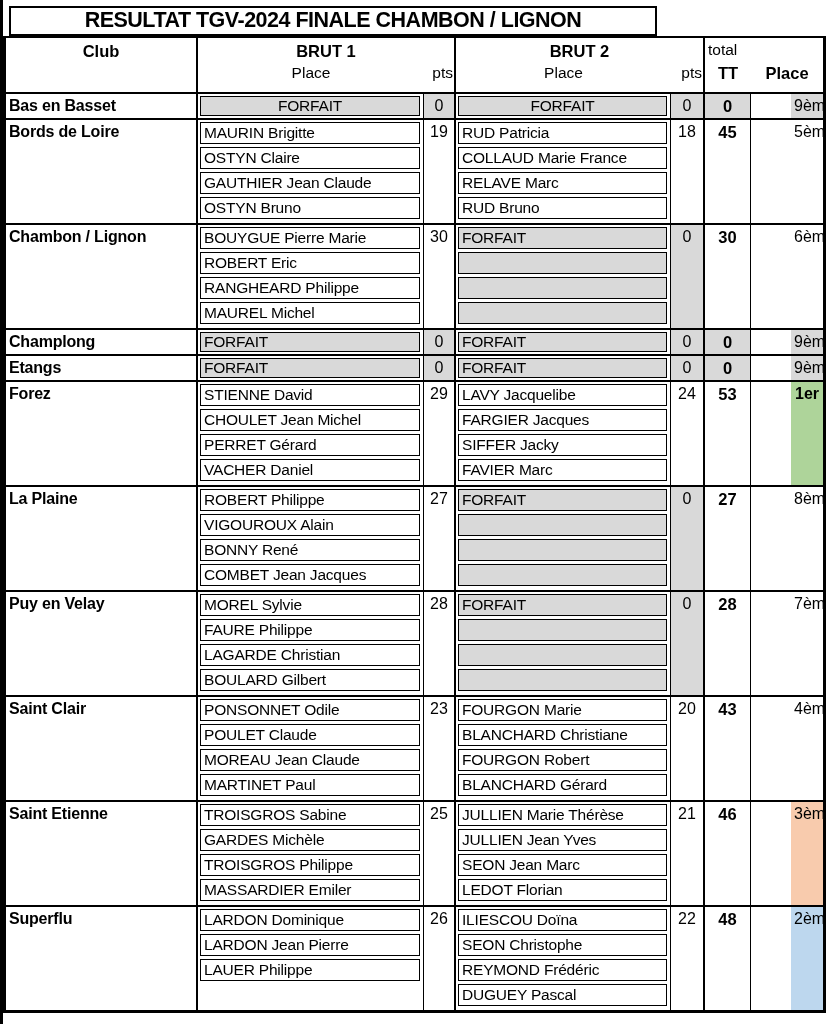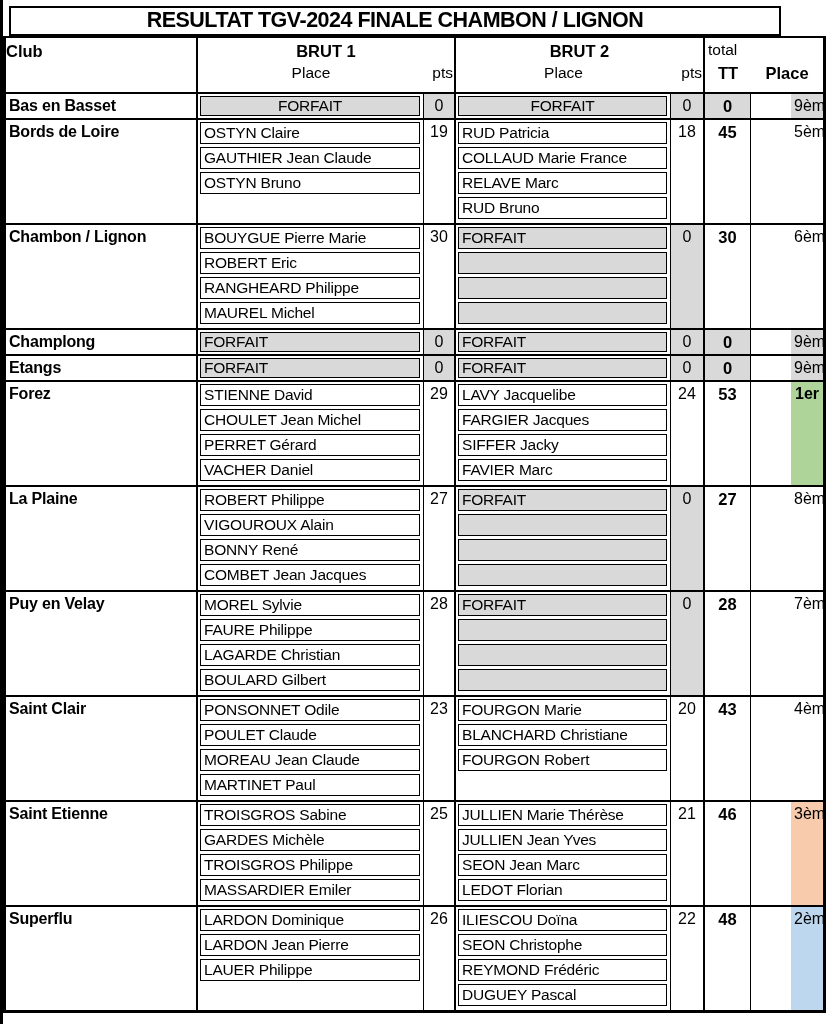--- a/index.html
+++ b/index.html
@@ -1,33 +1,33 @@
 <!DOCTYPE html>
 <html><head>
 <meta charset="utf-8">
 <style>
   html,body{margin:0;padding:0;background:#ffffff;}
   body{width:829px;height:1024px;position:relative;overflow:hidden;
        font-family:"Liberation Sans",sans-serif;color:#000;}
   .sheet{position:absolute;left:0;top:0;width:829px;height:1024px;border-left:3px solid #000;box-sizing:border-box;background:#fff;}
-  .title-box{margin:6px 0 0 6px;width:772px;height:30px;box-sizing:border-box;border:2.5px solid #000;
+  .title-box{margin:6px 0 0 6px;width:648px;height:30px;box-sizing:border-box;border:2.5px solid #000;
              font-weight:bold;font-size:21.5px;line-height:25px;text-align:center;letter-spacing:-0.5px;}
   .grid{margin-top:0;width:823px;box-sizing:border-box;border:3px solid #000;border-top-width:2.5px;background:#fff;}
   .row{display:grid;grid-template-columns:192px 226px 32px 215px 34px 46px 72px;}
   .cell{box-sizing:border-box;overflow:hidden;}
   
   .c-club{border-right:2.5px solid #000;}
   .c-n1{border-right:1.5px solid #000;}
   .c-p1{border-right:2.5px solid #000;}
   .c-n2{border-right:1.5px solid #000;}
   .c-p2{border-right:2px solid #000;}
   .c-tt{border-right:1.5px solid #000;}
   
   .hdr{height:54px;}
-  .hdr .hclub{font-weight:bold;font-size:16.5px;padding-top:4px;}
+  .hdr .hclub{font-weight:bold;font-size:16.5px;text-align:center;padding-top:4px;}
   .hgroup{display:flex;flex-direction:column;}
   .hg-title{font-weight:bold;font-size:16.5px;text-align:center;padding-top:4px;height:26px;box-sizing:border-box;}
   .hg-sub{display:grid;height:24px;font-size:15.5px;}
   .hg-sub-b1{grid-template-columns:226px 32px;}
   .hg-sub-b2{grid-template-columns:215px 34px;}
   .hg-sub .sp{text-align:center;}
   .hg-sub .spt{text-align:right;padding-right:3px;}
   .htotal{display:flex;flex-direction:column;}
   .ht-line1{font-size:15.5px;padding:3px 0 0 3px;height:26px;box-sizing:border-box;}
   .ht-line2{display:grid;grid-template-columns:46px 72px;height:24px;}
@@ -88,20 +88,21 @@
           <div class="cell names c-n2">
             <div class="nbox ctr" style="background: rgb(217, 217, 217);">FORFAIT</div>
           </div>
           <div class="cell pts c-p2" style="background: rgb(217, 217, 217);">0</div>
           <div class="cell tt c-tt" style="background: rgb(217, 217, 217);">0</div>
           <div class="cell place" style="background: rgb(217, 217, 217);">9ème</div>
         </div>
         <div class="row block">
           <div class="cell club c-club">Bords de Loire</div>
           <div class="cell names c-n1">
+            <div class="nbox">MAURIN Brigitte</div>
             <div class="nbox">OSTYN Claire</div>
             <div class="nbox">GAUTHIER Jean Claude</div>
             <div class="nbox">OSTYN Bruno</div>
           </div>
           <div class="cell pts c-p1">19</div>
           <div class="cell names c-n2">
             <div class="nbox">RUD Patricia</div>
             <div class="nbox">COLLAUD Marie France</div>
             <div class="nbox">RELAVE Marc</div>
             <div class="nbox">RUD Bruno</div>
@@ -218,20 +219,21 @@
             <div class="nbox">PONSONNET Odile</div>
             <div class="nbox">POULET Claude</div>
             <div class="nbox">MOREAU Jean Claude</div>
             <div class="nbox">MARTINET Paul</div>
           </div>
           <div class="cell pts c-p1">23</div>
           <div class="cell names c-n2">
             <div class="nbox">FOURGON Marie</div>
             <div class="nbox">BLANCHARD Christiane</div>
             <div class="nbox">FOURGON Robert</div>
+            <div class="nbox">BLANCHARD Gérard</div>
           </div>
           <div class="cell pts c-p2">20</div>
           <div class="cell tt c-tt">43</div>
           <div class="cell place">4ème</div>
         </div>
         <div class="row block">
           <div class="cell club c-club">Saint Etienne</div>
           <div class="cell names c-n1">
             <div class="nbox">TROISGROS Sabine</div>
             <div class="nbox">GARDES Michèle</div>

